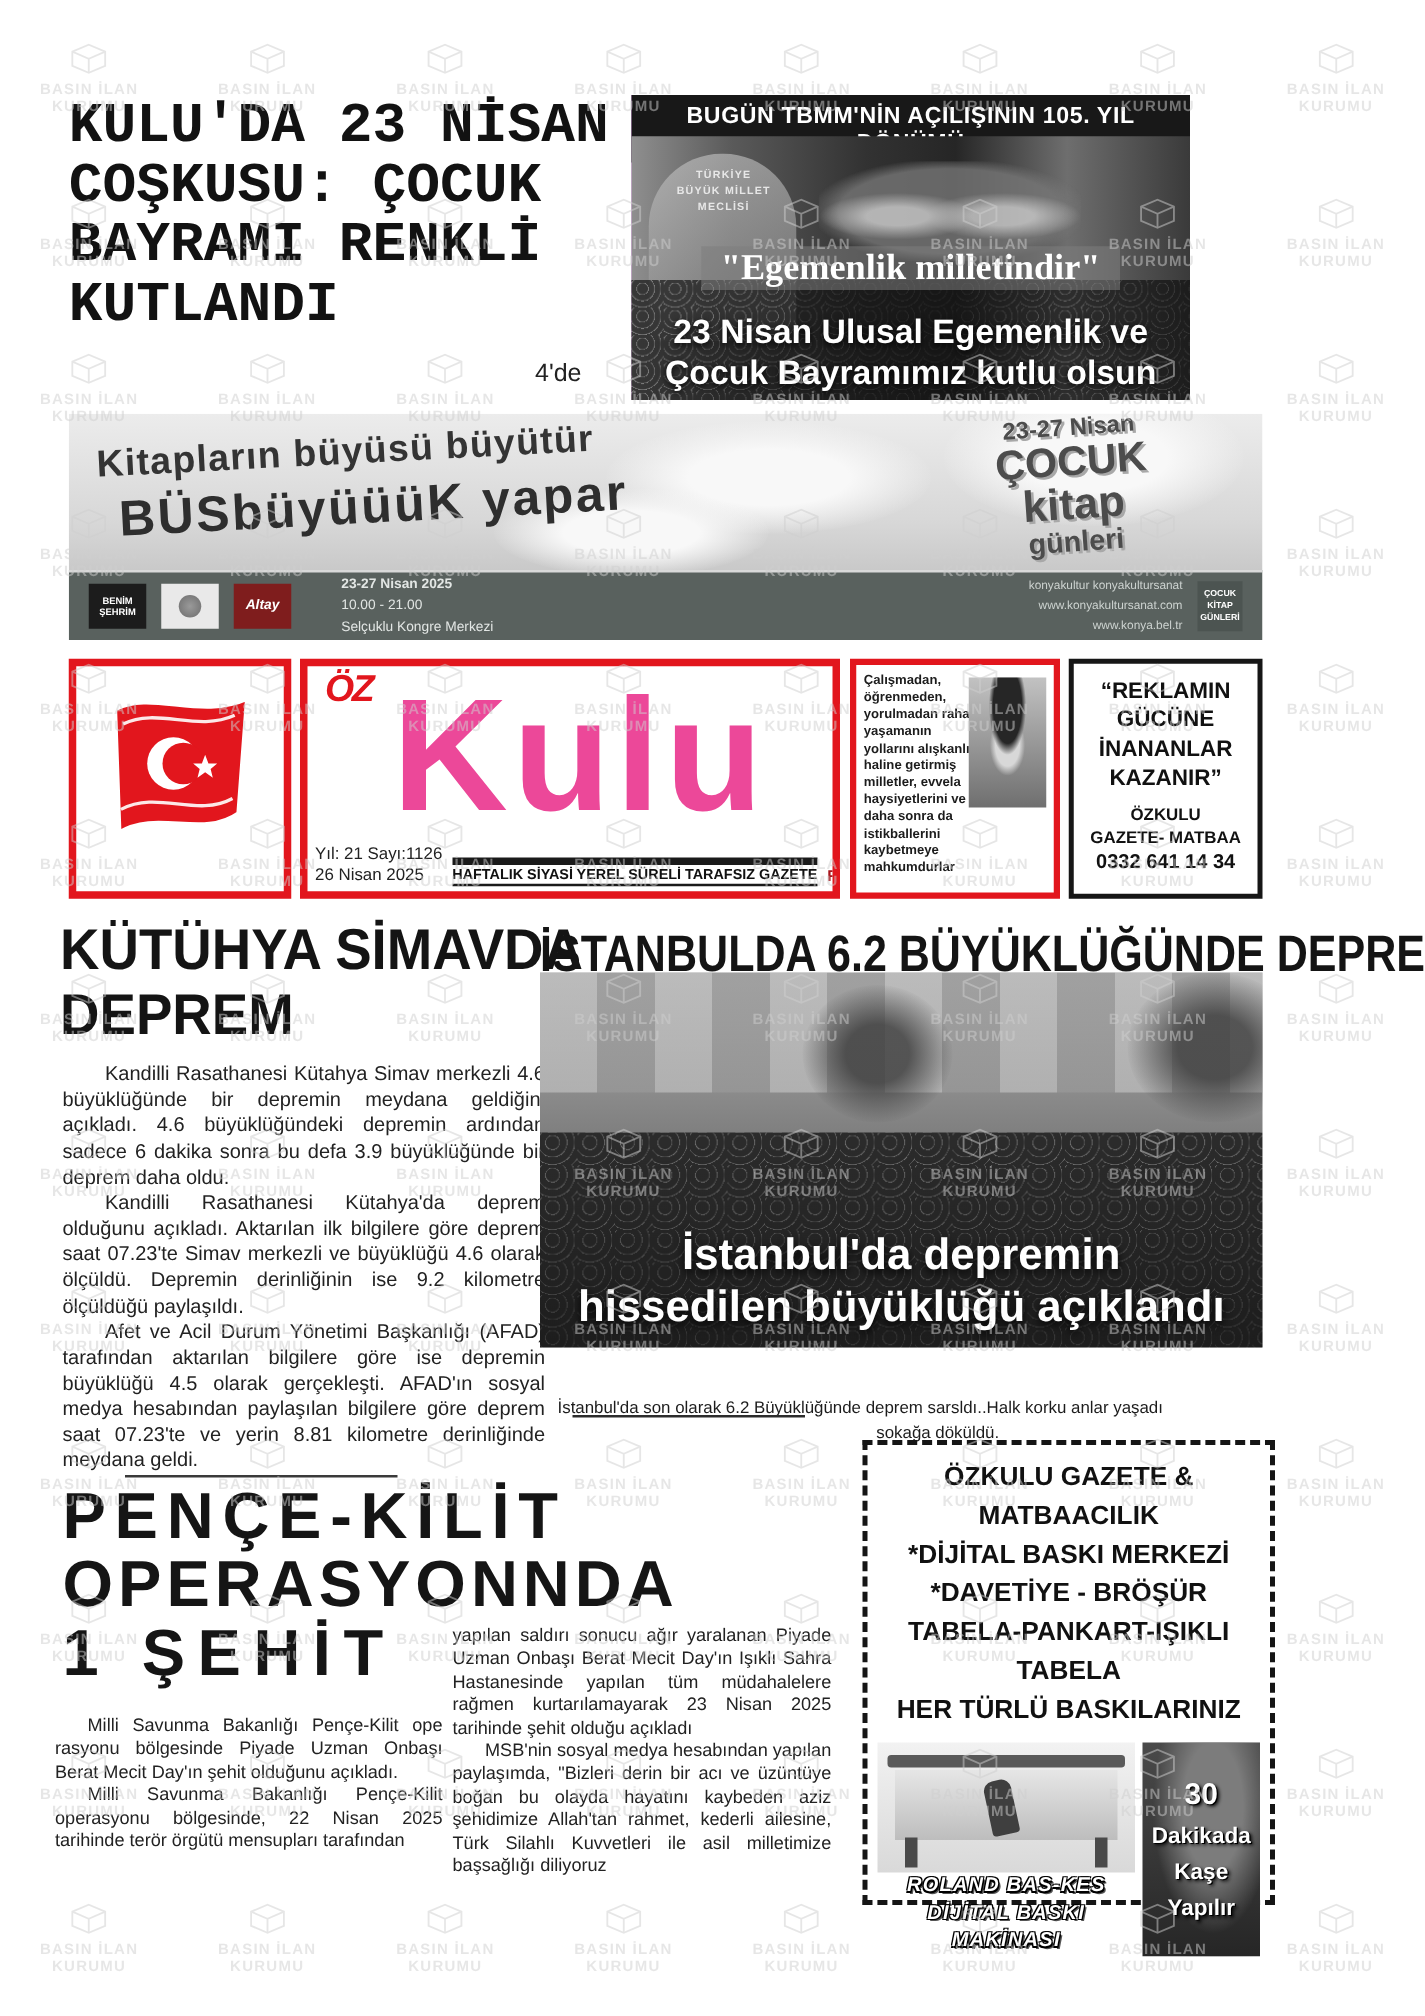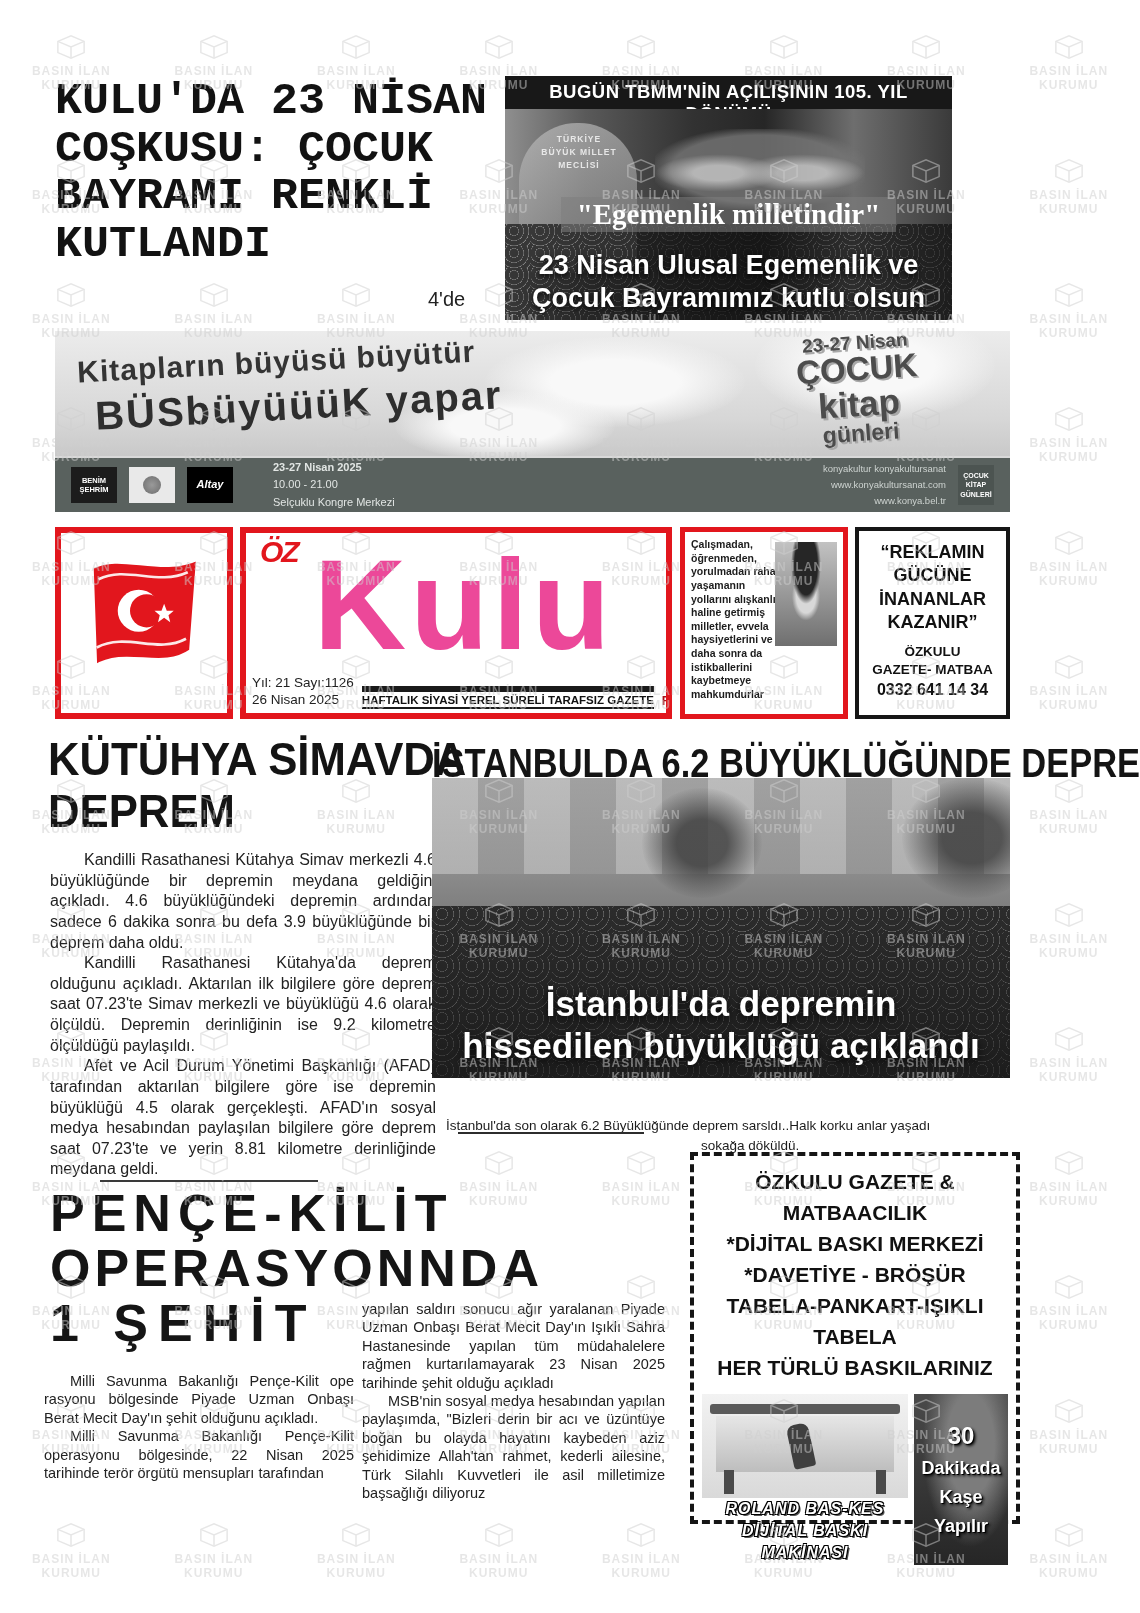--- a/index.html
+++ b/index.html
@@ -56,21 +56,21 @@
   .fair-title .t2{font-size:33px;}
   .fair-title .t3{font-size:35px;}
   .fair-title .t4{font-size:23px;}
   .bookad-strip{position:absolute;left:0;right:0;bottom:0;height:56px;background:#59615e;
       border-top:2px solid #d9d9d9;display:flex;align-items:center;padding:0 16px;box-sizing:border-box;gap:12px;
       color:#dfe3e1;}
   .strip-logo{width:46px;height:36px;display:flex;flex-direction:column;align-items:center;justify-content:center;
       font-size:7.5px;font-weight:bold;line-height:1.25;text-align:center;}
   .strip-logo.black{background:#1c1c1c;color:#fff;}
   .strip-logo.white{background:#e9e9e9;color:#555;}
-  .strip-logo.dark{background:#000000;color:#fff;font-style:italic;font-size:11px;}
+  .strip-logo.dark{background:#7f1d1d;color:#fff;font-style:italic;font-size:11px;}
   .strip-emblem{width:18px;height:18px;border-radius:50%;background:radial-gradient(#9a9a9a,#6c6c6c);}
   .strip-info{font-size:11px;line-height:1.55;color:#e2e6e4;margin-left:28px;}
   .strip-info .d{font-weight:bold;}
   .strip-right{margin-left:auto;text-align:right;font-size:9.5px;line-height:1.7;color:#cdd3d0;}
   .strip-corner{width:36px;height:40px;background:#4c5451;display:flex;flex-direction:column;align-items:center;
       justify-content:center;font-size:7px;font-weight:bold;color:#fff;line-height:1.3;text-align:center;}
 
   
   .flagbox{left:55px;top:527px;width:178px;height:192px;border:6px solid #e2161d;background:#fff;
       box-sizing:border-box;display:flex;align-items:center;justify-content:center;}

